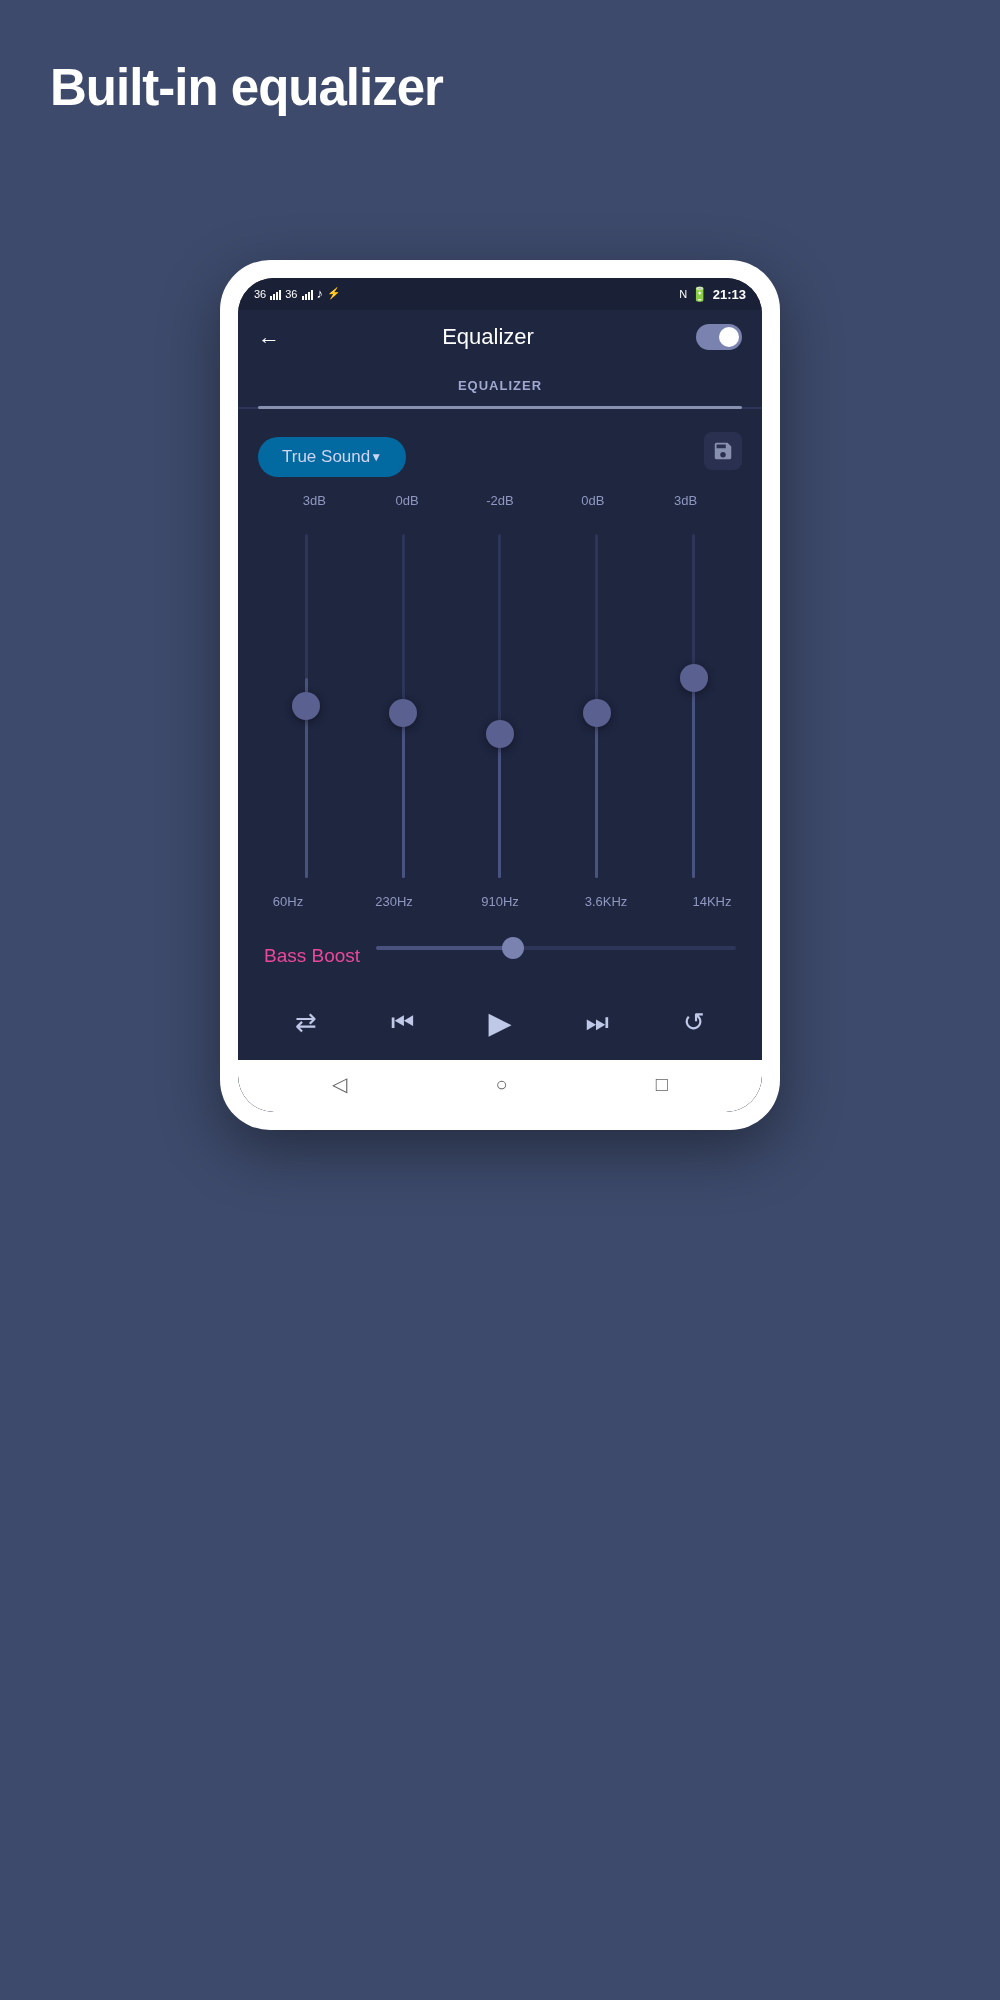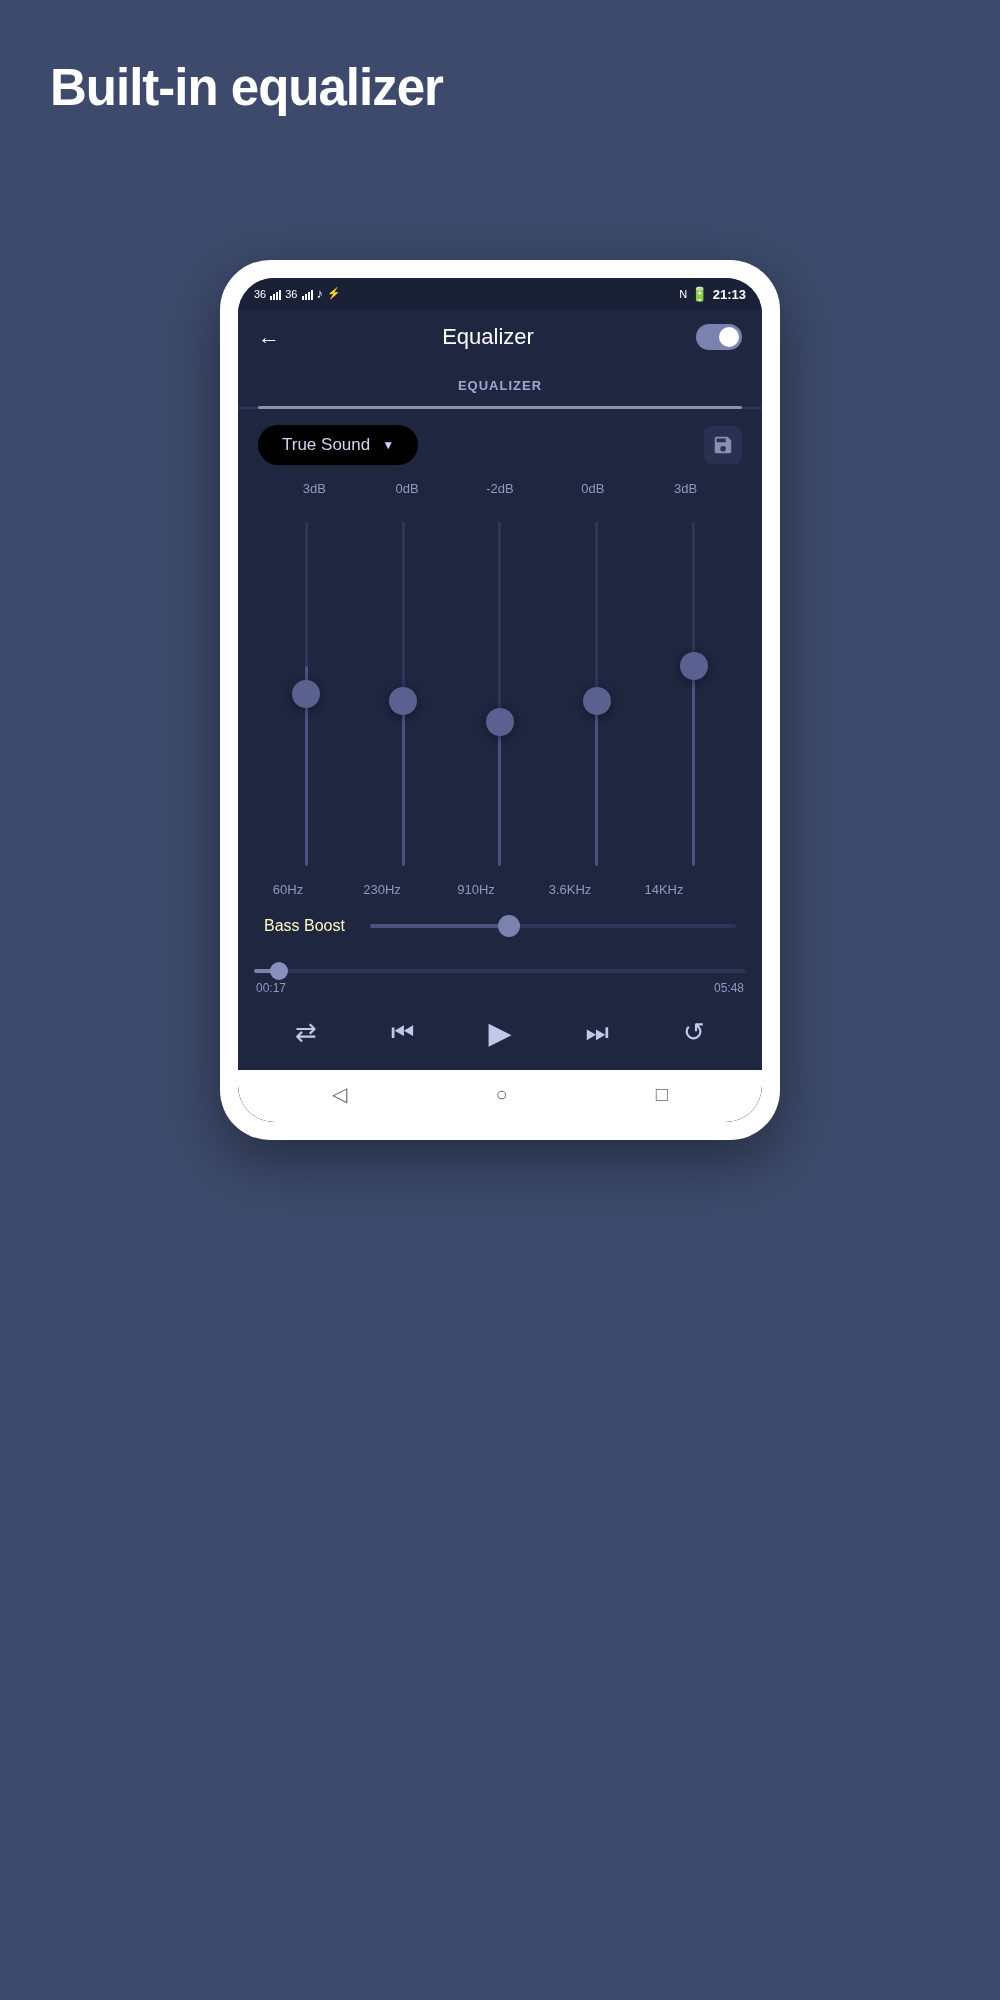--- a/index.html
+++ b/index.html
@@ -150,29 +150,30 @@
     }
 
     
     .profile-row {
       display: flex;
       align-items: center;
       justify-content: space-between;
       margin-bottom: 16px;
     }
     .profile-pill {
-      background: #000000;
+      background: #0369a1;
       border-radius: 24px;
       padding: 10px 24px;
       color: #d0d4f0;
       font-size: 17px;
       display: flex;
       align-items: center;
-      gap: 12px;
-      cursor: pointer;
+      gap: 0;
+      cursor: pointer;
+      margin-top: 12px;
     }
     .profile-pill .arrow {
       font-size: 12px;
       color: #d0d4f0;
     }
     .save-icon {
       width: 38px;
       height: 38px;
       background: #2a3050;
       border-radius: 8px;
@@ -251,44 +252,45 @@
       height: 28px;
       background: #5a6090;
       border-radius: 50%;
       cursor: pointer;
       box-shadow: 0 2px 8px rgba(0,0,0,0.4);
     }
 
     
     .freq-labels {
       display: flex;
-      justify-content: flex-start;
+      justify-content: space-between;
       padding: 8px 10px;
       gap: 34px;
     }
     .freq-label {
       color: #9098c0;
       font-size: 13px;
       width: 60px;
       text-align: center;
     }
 
     
     .bass-boost-row {
       display: flex;
       align-items: center;
       padding: 12px 16px;
       background: #1e2640;
       gap: 16px;
     }
     .bass-boost-label {
-      color: #fef9c3;
-      font-size: 16px;
+      color: #ec4899;
+      font-size: 19px;
       white-space: nowrap;
       min-width: 90px;
+      margin-top: 16px;
     }
     .bass-boost-slider {
       flex: 1;
       height: 4px;
       background: #2d3558;
       border-radius: 2px;
       position: relative;
     }
     .bass-boost-fill {
       position: absolute;
@@ -501,30 +503,20 @@
 
       <div class="bass-boost-row">
         <span class="bass-boost-label">Bass Boost</span>
         <div class="bass-boost-slider">
           <div class="bass-boost-fill"></div>
           <div class="bass-boost-thumb"></div>
         </div>
       </div>
     </div>
 
-    <div class="progress-section">
-      <div class="progress-bar">
-        <div class="progress-fill"></div>
-        <div class="progress-thumb"></div>
-      </div>
-      <div class="time-row">
-        <span>00:17</span>
-        <span>05:48</span>
-      </div>
-    </div>
 
     <div class="player-controls">
       <span class="ctrl-btn">⇄</span>
       <span class="ctrl-btn">⏮</span>
       <span class="ctrl-btn play">▶</span>
       <span class="ctrl-btn">⏭</span>
       <span class="ctrl-btn">↺</span>
     </div>
 
     <div class="nav-bar">

